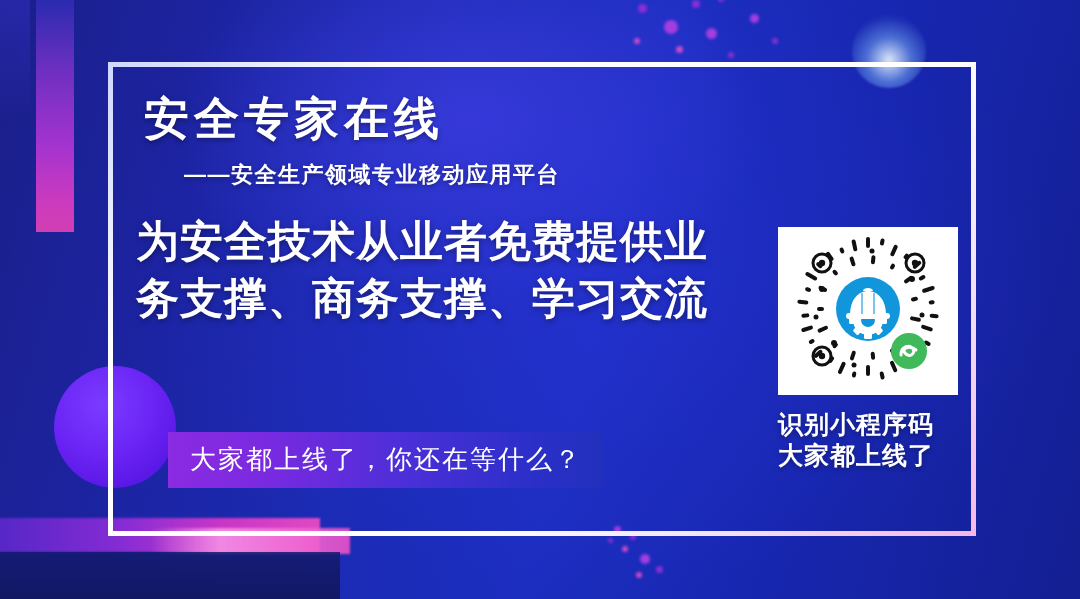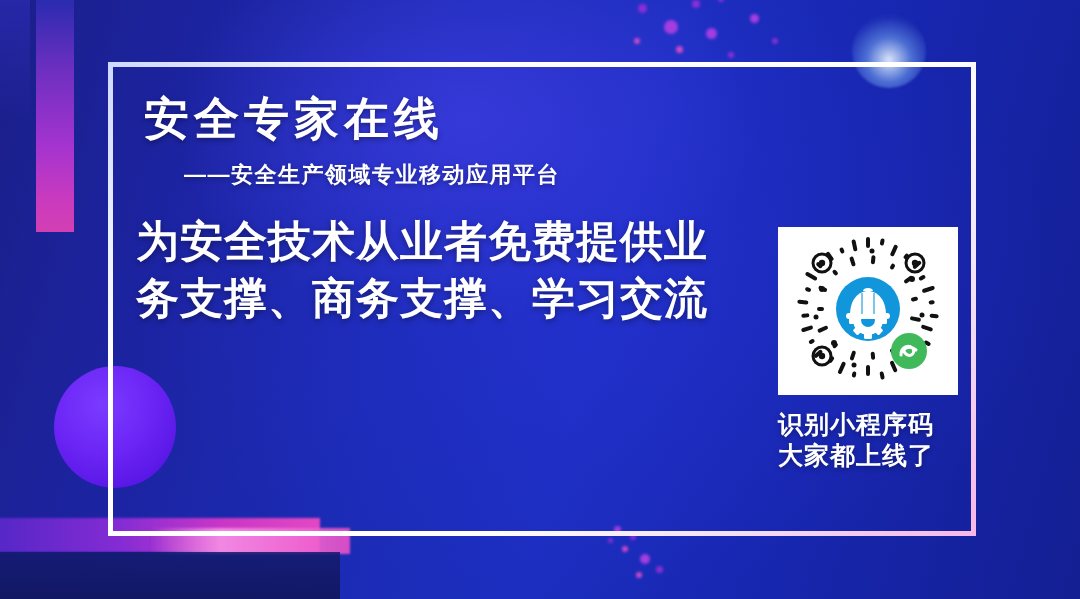--- a/index.html
+++ b/index.html
@@ -238,20 +238,23 @@
   </div>
 
   <div class="frame"></div>
 
   <div class="content">
     <h1 class="title">安全专家在线</h1>
     <div class="subtitle">——安全生产领域专业移动应用平台</div>
     <div class="body-copy">为安全技术从业者免费提供业务支撑、商务支撑、学习交流</div>
   </div>
 
+  <div class="tagline-wrap">
+    <div class="tagline">大家都上线了，你还在等什么？</div>
+  </div>
 
   <div class="qr-block">
     <div class="qr-panel">
       <svg width="180" height="168" viewBox="0 0 180 168" xmlns="http://www.w3.org/2000/svg">
         <rect x="0" y="0" width="180" height="168" fill="#ffffff"></rect>
         <g fill="#111111">
 
           <g transform="translate(90,82)">
             <g>
               <rect x="-2" y="-72" width="4" height="11" rx="2"></rect>

